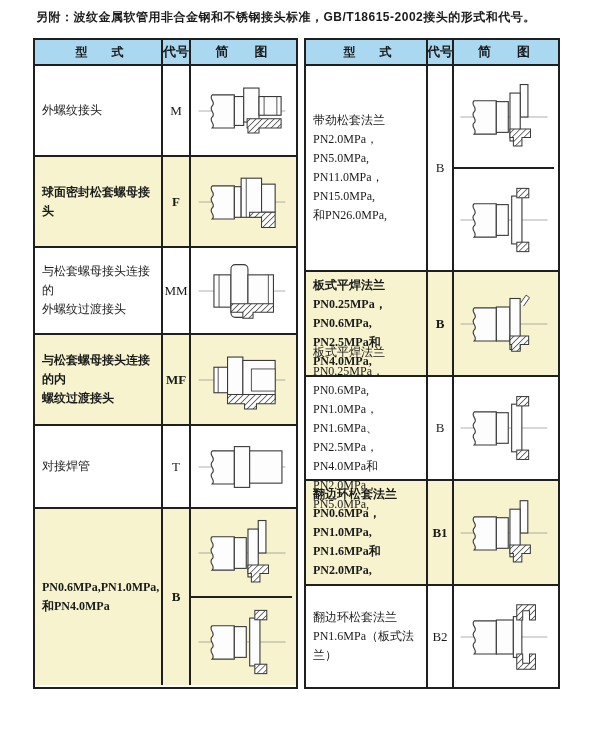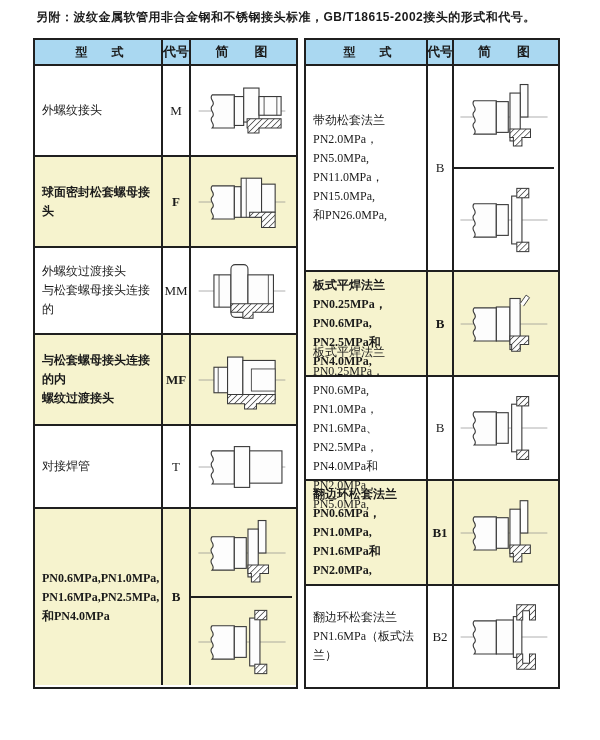--- a/index.html
+++ b/index.html
@@ -182,22 +182,22 @@
       <div class="c-code">F</div>
       <div class="c-dgm">
         <svg class="dgm">
             <use href="#sym-f"></use>
           </svg>
       </div>
     </div>
 
     <div class="row" style="height:87px">
       <div class="c-type">
+        <div>与松套螺母接头连接的</div>
         <div>外螺纹过渡接头</div>
-        <div>与松套螺母接头连接的</div>
       </div>
       <div class="c-code">MM</div>
       <div class="c-dgm">
         <svg class="dgm">
             <use href="#sym-mm"></use>
           </svg>
       </div>
     </div>
 
     <div class="row hl" style="height:91px">
@@ -221,21 +221,20 @@
       <div class="c-dgm">
         <svg class="dgm">
             <use href="#sym-t"></use>
           </svg>
       </div>
     </div>
 
     <div class="row hl" style="height:178px">
       <div class="c-type">
         <div>PN0.6MPa,PN1.0MPa,</div>
-        <div>PN1.6MPa,PN2.5MPa,</div>
         <div>和PN4.0MPa</div>
       </div>
       <div class="c-code">B</div>
       <div class="c-dgm split">
         <div class="dgm-sub">
           <svg class="dgm">
               <use href="#sym-fl-neck"></use>
             </svg>
         </div>
         <div class="dgm-sub">

